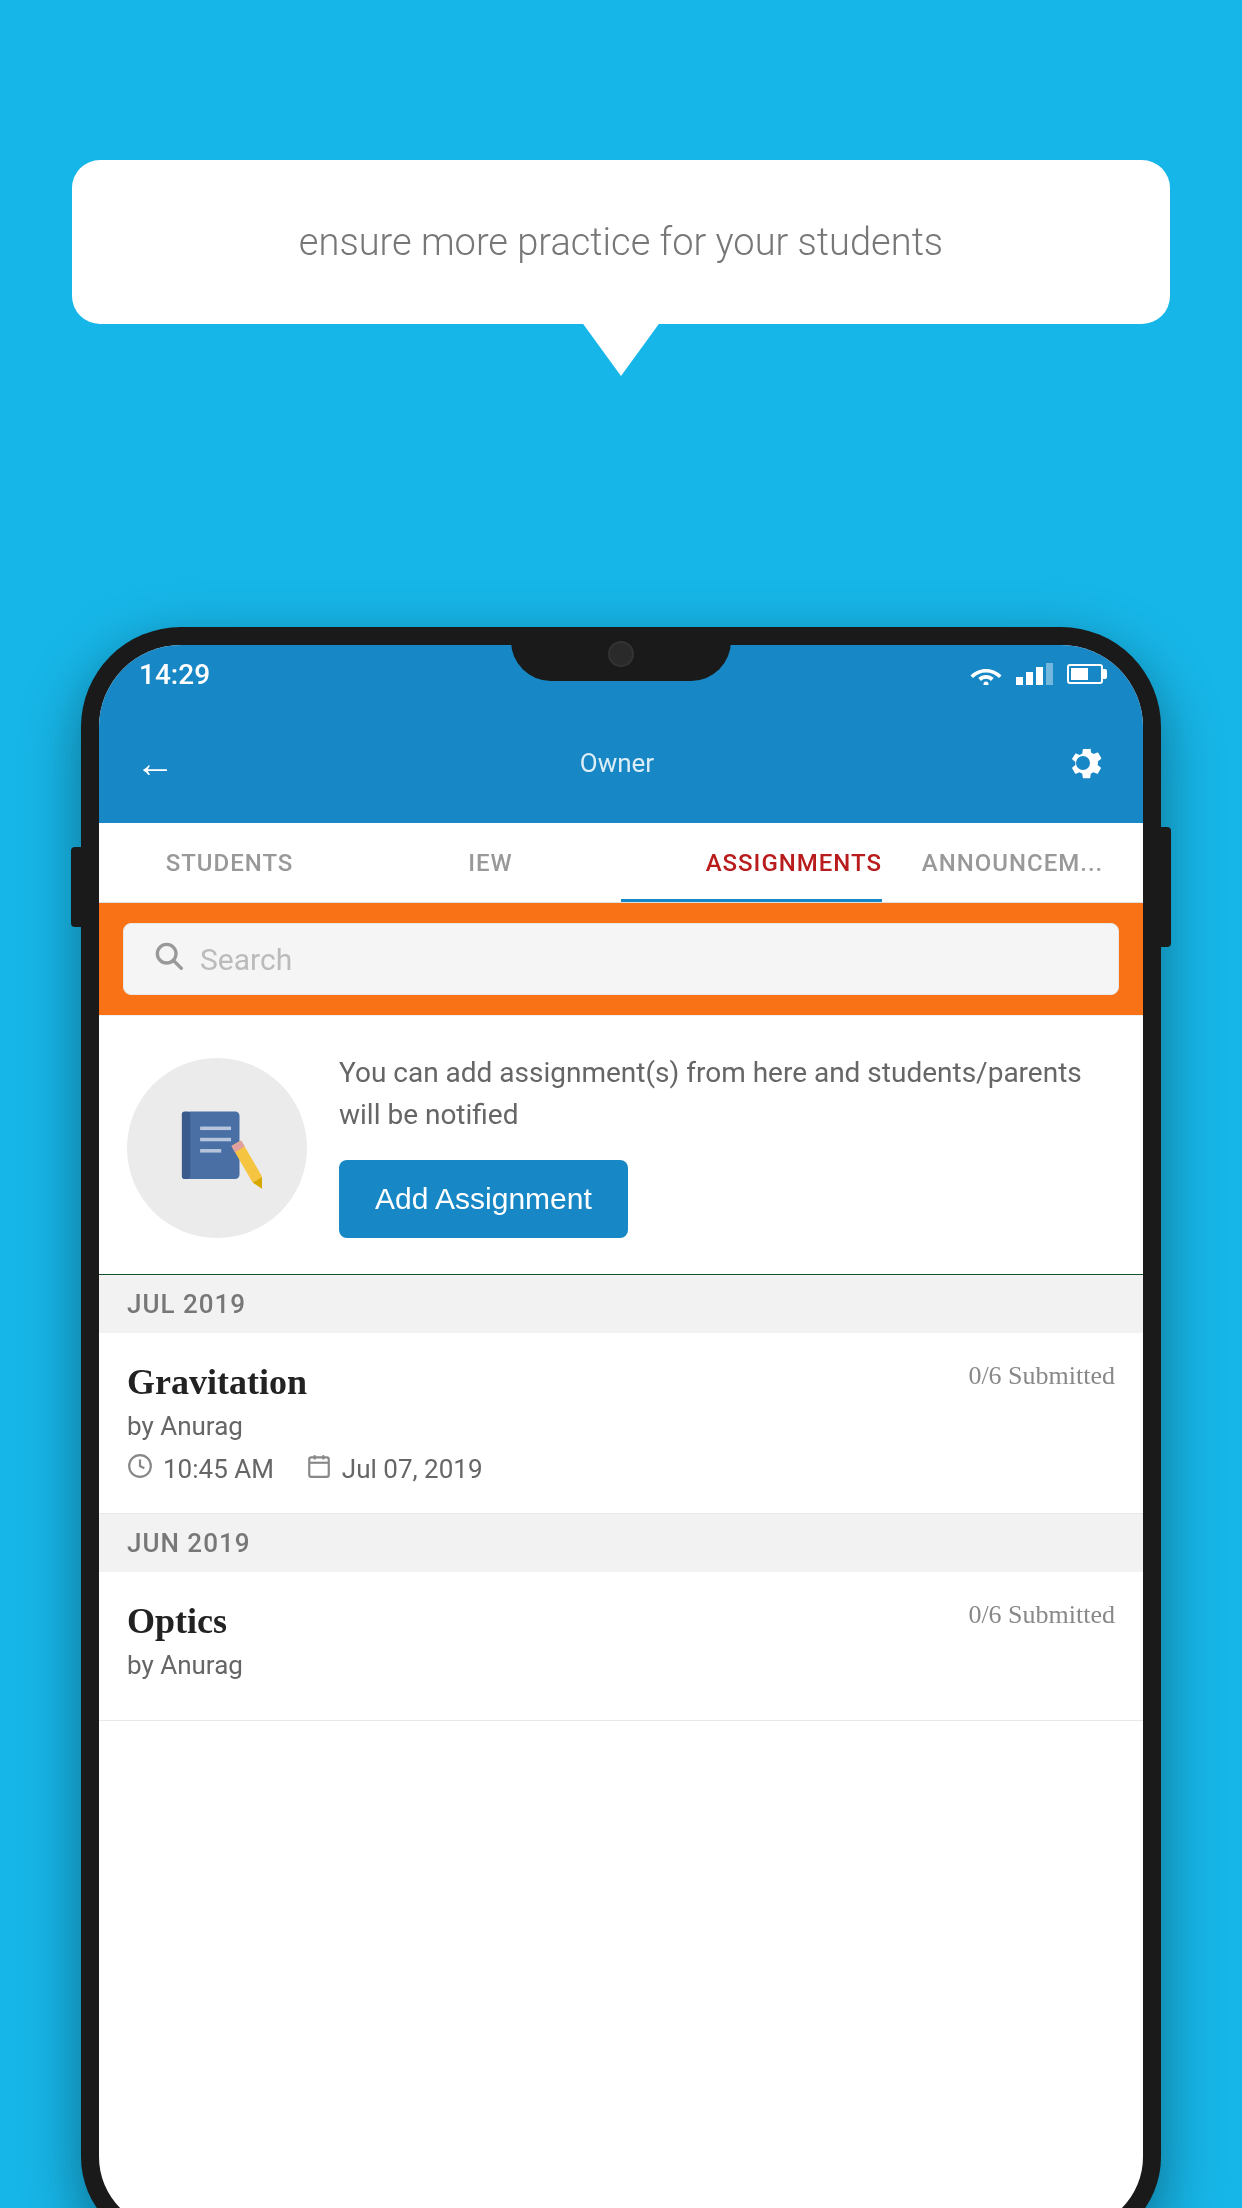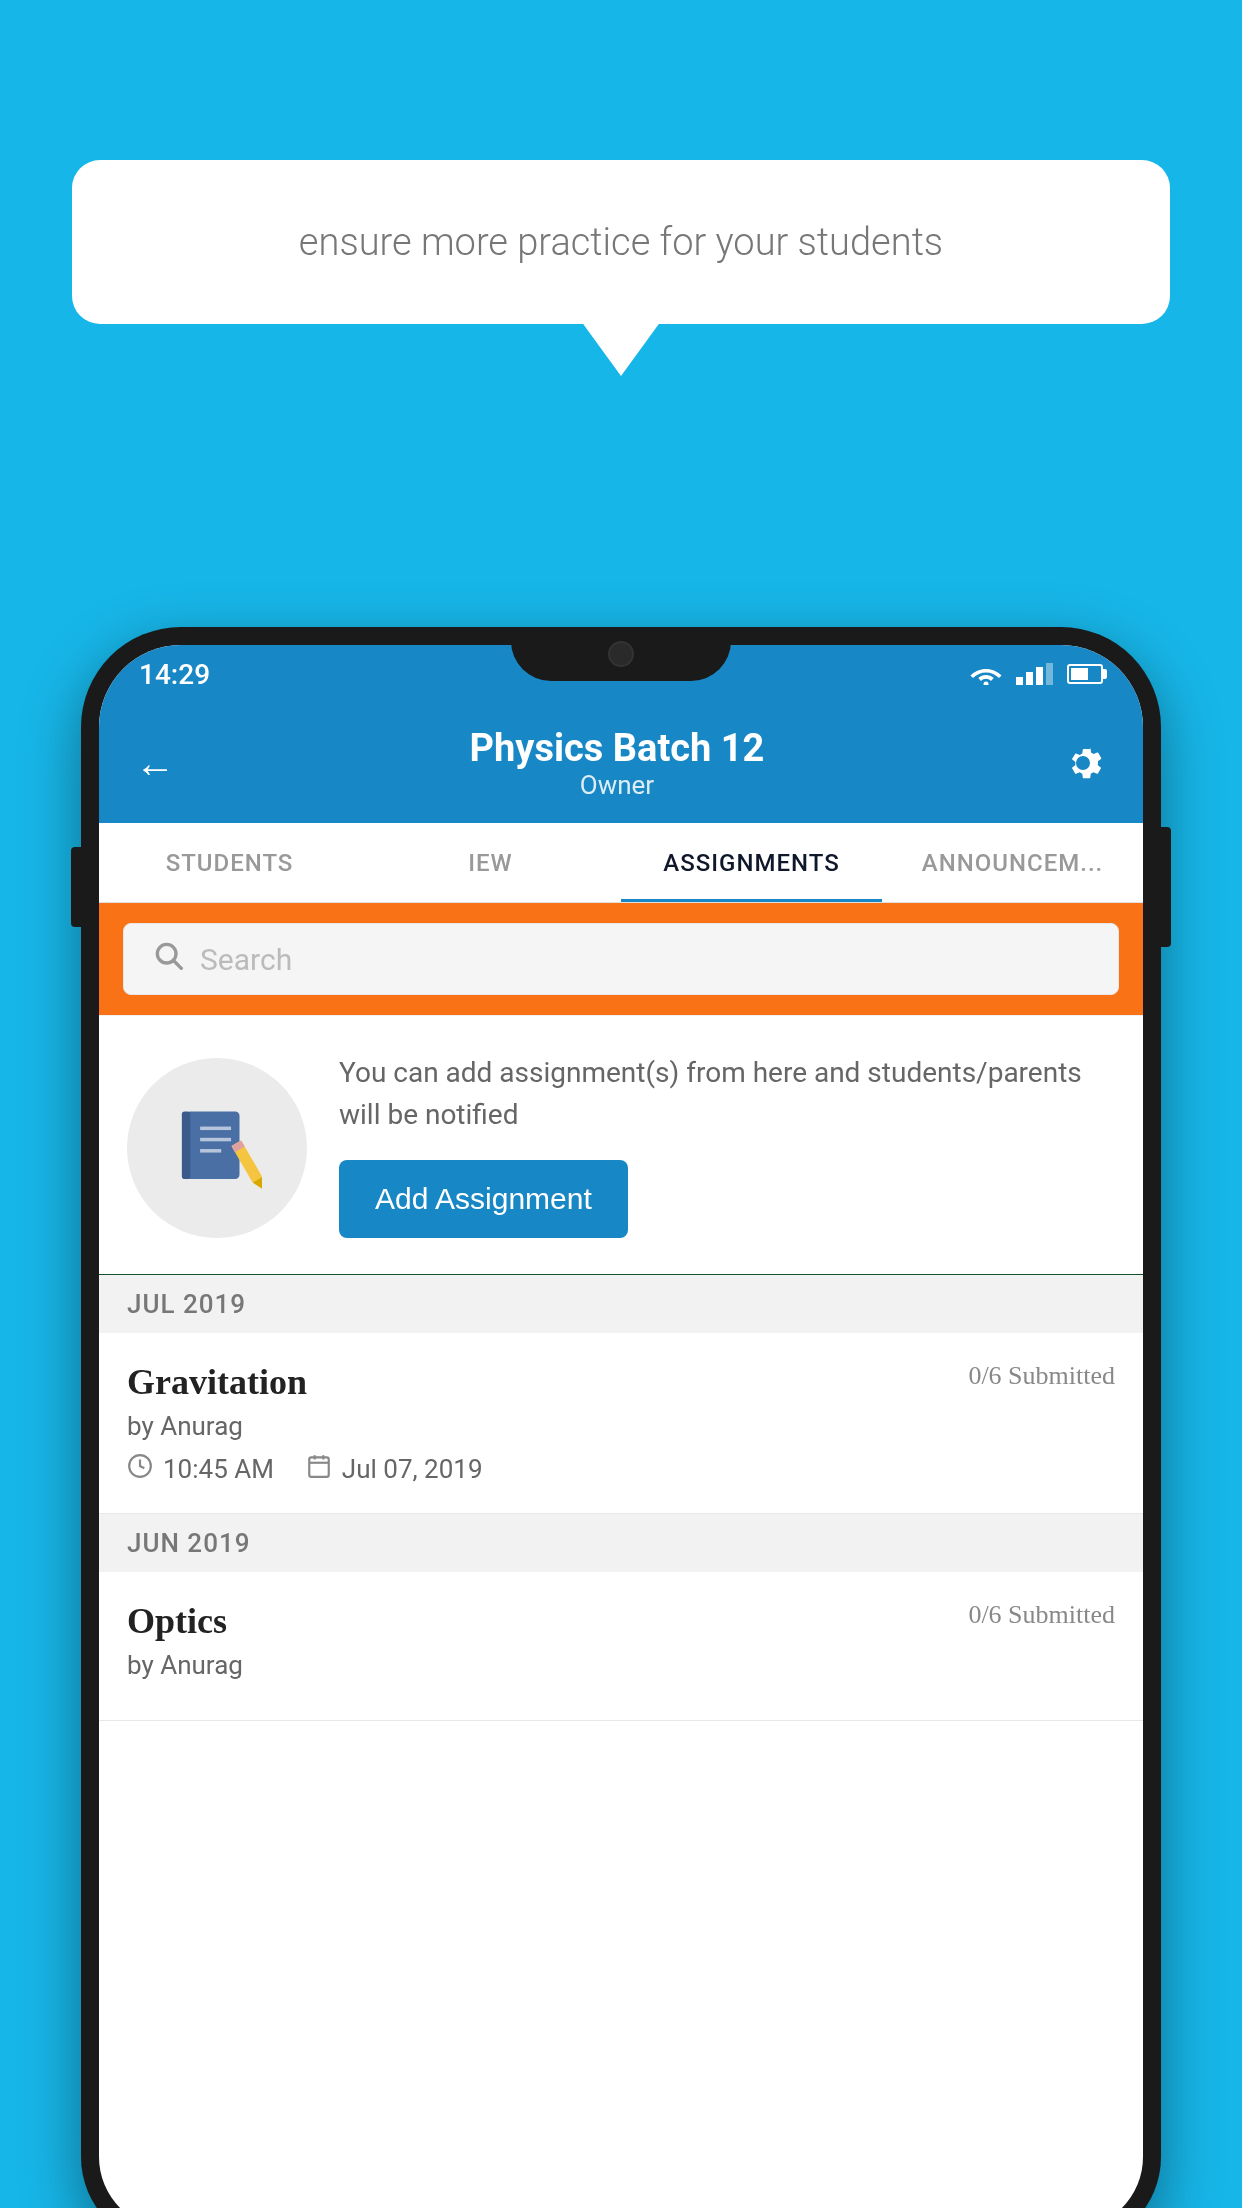--- a/index.html
+++ b/index.html
@@ -240,21 +240,22 @@
       font-size: 24px;
       font-weight: 500;
       color: #999;
       text-transform: uppercase;
       letter-spacing: 1px;
       cursor: pointer;
       position: relative;
     }
 
     .tab.active {
-      color: #0f172a;
+      color: #b91c1c;
+      justify-content: flex-end;
     }
 
     .tab.active::after {
       content: '';
       position: absolute;
       bottom: 0;
       left: 0;
       right: 0;
       height: 3px;
       background: #1887c5;
@@ -436,21 +437,20 @@
 
           <div class="battery-icon">
             <div class="battery-fill"></div>
           </div>
         </div>
       </div>
 
       <div class="app-header">
         <span class="back-arrow">←</span>
         <div class="app-header-center">
-          <div class="app-header-title">Physics Batch 12</div>
           <div class="app-header-subtitle">Owner</div>
         </div>
         <svg class="gear-svg" viewBox="0 0 24 24" xmlns="http://www.w3.org/2000/svg">
           <path d="M12 15.5a3.5 3.5 0 110-7 3.5 3.5 0 010 7zm7.43-2.89c.04-.23.07-.47.07-.72s-.03-.49-.07-.73l1.57-1.22a.37.37 0 00.09-.47l-1.49-2.58a.37.37 0 00-.45-.16l-1.85.74c-.39-.3-.81-.55-1.27-.74l-.28-1.97A.36.36 0 0015.25 5h-2.98a.36.36 0 00-.36.31l-.28 1.97c-.46.19-.88.44-1.27.74l-1.85-.74a.37.37 0 00-.45.16L6.57 9.82a.37.37 0 00.09.47l1.57 1.22c-.04.24-.07.49-.07.73s.03.49.07.73l-1.57 1.22a.37.37 0 00-.09.47l1.49 2.58c.09.16.29.21.45.16l1.85-.74c.39.3.81.55 1.27.74l.28 1.97c.05.18.21.31.36.31h2.98c.15 0 .31-.13.36-.31l.28-1.97c.46-.19.88-.44 1.27-.74l1.85.74c.16.05.36 0 .45-.16l1.49-2.58a.37.37 0 00-.09-.47l-1.57-1.22z"></path>
         </svg>
       </div>
 
       <div class="tabs-container">
         <div class="tab">
           <span>STUDENTS</span>

